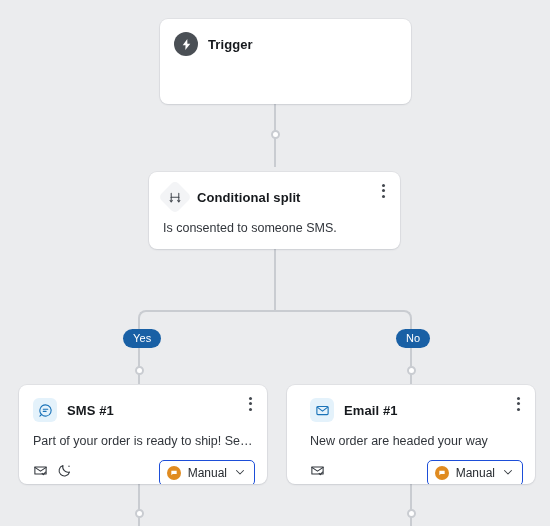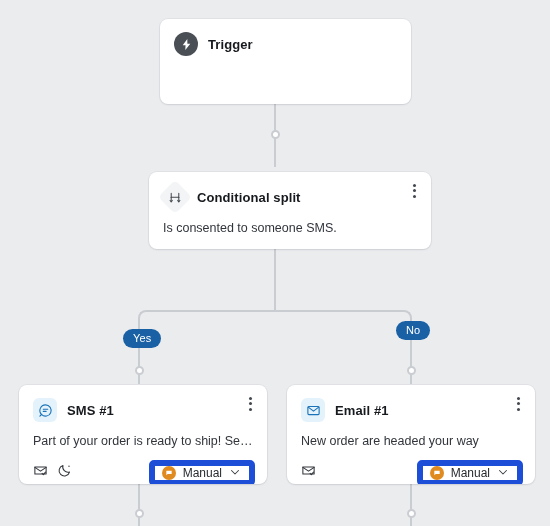--- a/index.html
+++ b/index.html
@@ -163,21 +163,21 @@
   }
 
   
   .dropdown {
     display: flex;
     align-items: center;
     gap: 7px;
     height: 26px;
     padding: 0 8px 0 7px;
     background: #ffffff;
-    border: 6px solid #1d4ed8;
+    border: 1px solid #1d4ed8;
     border-radius: 5px;
     cursor: pointer;
   }
   .dd-dot {
     width: 14px;
     height: 14px;
     border-radius: 50%;
     background: #e08b20;
     display: flex;
     align-items: center;
@@ -210,34 +210,34 @@
 
   <div class="node-dot" style="left:135px; top:366px;"></div>
   <div class="node-dot" style="left:407px; top:366px;"></div>
 
   <div class="conn conn-v" style="left:138px; top:484px; height:42px;"></div>
   <div class="conn conn-v" style="left:410px; top:484px; height:42px;"></div>
   <div class="node-dot" style="left:135px; top:509px;"></div>
   <div class="node-dot" style="left:407px; top:509px;"></div>
 
   <div class="branch-badge" style="left:123px; top:329px;">Yes</div>
-  <div class="branch-badge" style="left:396px; top:321px;">No</div>
+  <div class="branch-badge" style="left:396px; top:329px;">No</div>
 
   <div class="card" style="left:160px; top:19px; width:251px; height:85px;">
     <div class="card-head">
       <span class="chip chip-trigger">
         <svg width="13" height="13" viewBox="0 0 24 24" fill="#ffffff" aria-hidden="true">
           <path d="M13.5 2 5 13.2h5.2L9.8 22 19 10.4h-5.4L13.5 2z"></path>
         </svg>
       </span>
       <span class="card-title">Trigger</span>
     </div>
   </div>
 
-  <div class="card" style="left:149px; top:172px; width:282px; height:77px;">
+  <div class="card" style="left:149px; top:172px; width:251px; height:77px;">
     <div class="card-head">
       <span class="chip chip-split">
         <svg width="13" height="13" viewBox="0 0 24 24" fill="none" stroke="#43484f" stroke-width="1.9" stroke-linecap="round" stroke-linejoin="round" aria-hidden="true">
           <path d="M5 4v7h14V4"></path>
           <path d="M5 11v6"></path>
           <path d="M19 11v6"></path>
           <path d="M3 17l2 3 2-3"></path>
           <path d="M17 17l2 3 2-3"></path>
         </svg>
       </span>
@@ -294,21 +294,21 @@
         <span class="dd-label">Manual</span>
         <span class="chev">
           <svg width="12" height="12" viewBox="0 0 24 24" fill="none" stroke="#3a3f45" stroke-width="2.1" stroke-linecap="round" stroke-linejoin="round" aria-hidden="true">
             <path d="M5 9l7 7 7-7"></path>
           </svg>
         </span>
       </span>
     </div>
   </div>
 
-  <div class="card" style="left:287px; top:385px; width:248px; height:99px;">
+  <div class="card" style="left:287px; top:385px; width:248px; height:99px;padding-left:9px;">
     <div class="card-head">
       <span class="chip chip-msg">
         <svg width="15" height="15" viewBox="0 0 24 24" fill="none" stroke="#1a73b8" stroke-width="1.8" stroke-linecap="round" stroke-linejoin="round" aria-hidden="true">
           <rect x="3" y="5.5" width="18" height="13" rx="1.6"></rect>
           <path d="M3.6 6.6L12 13l8.4-6.4"></path>
         </svg>
       </span>
       <span class="card-title">Email #1</span>
       <span class="kebab">
         <i></i>

